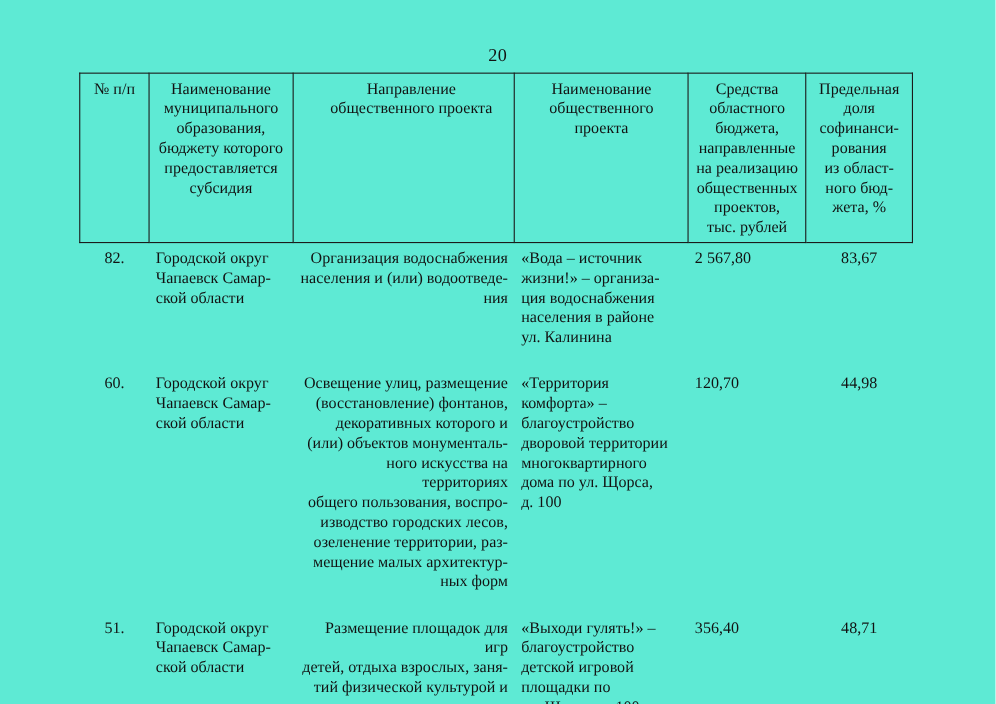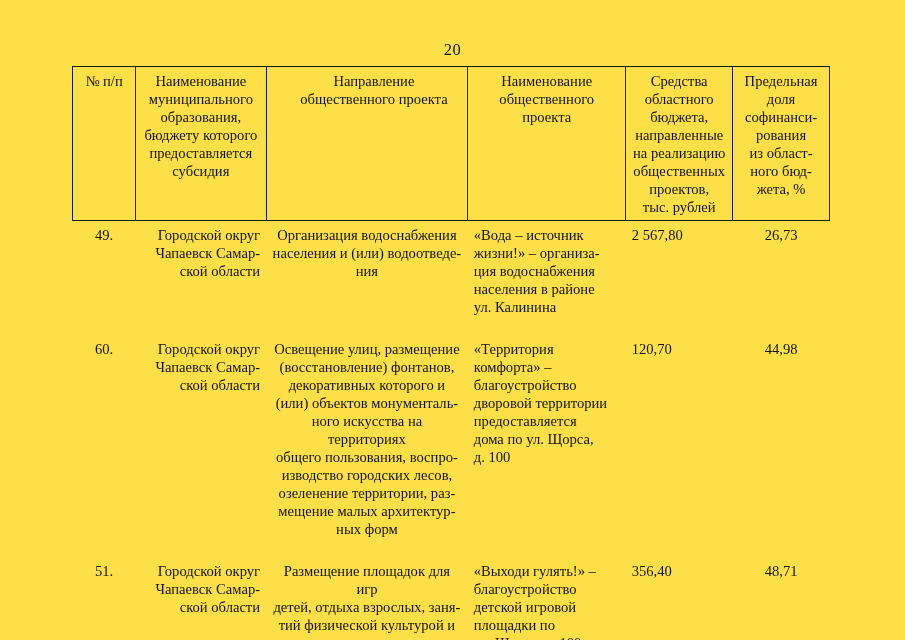--- a/index.html
+++ b/index.html
@@ -14,21 +14,21 @@
     font-family: "Liberation Serif", "DejaVu Serif", serif;
     color: #121212;
     overflow: hidden;
     position: relative;
   }
   .page {
     position: absolute;
     left: 0; top: 0;
     width: 905px;
     height: 640px;
-    background: #fde047;
+    background: #5eead4;
   }
   
   .page-number {
     position: absolute;
     left: 0;
     top: 40px;
     width: 905px;
     text-align: center;
     font-size: 16.5px;
     letter-spacing: 0.5px;
@@ -66,22 +66,22 @@
 
   
   .body-row td {
     border: none;
     padding: 4px 6px 0 6px;
   }
   .body-row.first td {
     padding-top: 5px;
   }
   .c-num       { width: 62px;  text-align: center; }
-  .c-muni      { width: 128px; text-align: right; }
-  .c-direction { width: 198px; text-align: center; }
+  .c-muni      { width: 128px; text-align: left; }
+  .c-direction { width: 198px; text-align: right; }
   .c-project   { width: 155px; text-align: left; }
   .c-funds     { width: 105px; text-align: left; }
   .c-share     { width: 95px;  text-align: center; }
 
   
   .hdr-row th.c-num       { vertical-align: top; }
   .hdr-row th.c-muni      { padding-left: 2px; padding-right: 2px; }
   .hdr-row th.c-direction { padding-left: 16px; padding-right: 2px; }
   .hdr-row th.c-project   { padding-left: 2px; padding-right: 2px; }
   .hdr-row th.c-funds     { padding-left: 2px; padding-right: 2px; font-family: Liberation Serif, serif; }
@@ -149,34 +149,34 @@
 рования
 из област-
 ного бюд-
 жета, %</span>
         </th>
       </tr>
     </thead>
     <tbody>
 
       <tr class="body-row first">
-        <td class="c-num nowrap">49.</td>
+        <td class="c-num nowrap">82.</td>
         <td class="c-muni nowrap">Городской округ
 Чапаевск Самар-
 ской области</td>
         <td class="c-direction nowrap">Организация водоснабжения
 населения и (или) водоотведе-
 ния</td>
         <td class="c-project nowrap">«Вода – источник
 жизни!» – организа-
 ция водоснабжения
 населения в районе
 ул. Калинина</td>
         <td class="c-funds nowrap">2 567,80</td>
-        <td class="c-share nowrap">26,73</td>
+        <td class="c-share nowrap">83,67</td>
       </tr>
 
       <tr class="spacer-row">
         <td colspan="6"></td>
       </tr>
 
       <tr class="body-row">
         <td class="c-num nowrap">60.</td>
         <td class="c-muni nowrap">Городской округ
 Чапаевск Самар-
@@ -188,21 +188,21 @@
 ного искусства на территориях
 общего пользования, воспро-
 изводство городских лесов,
 озеленение территории, раз-
 мещение малых архитектур-
 ных форм</td>
         <td class="c-project nowrap">«Территория
 комфорта» –
 благоустройство
 дворовой территории
-предоставляется
+многоквартирного
 дома по ул. Щорса,
 д. 100</td>
         <td class="c-funds nowrap">120,70</td>
         <td class="c-share nowrap">44,98</td>
       </tr>
 
       <tr class="spacer-row">
         <td colspan="6"></td>
       </tr>
 

